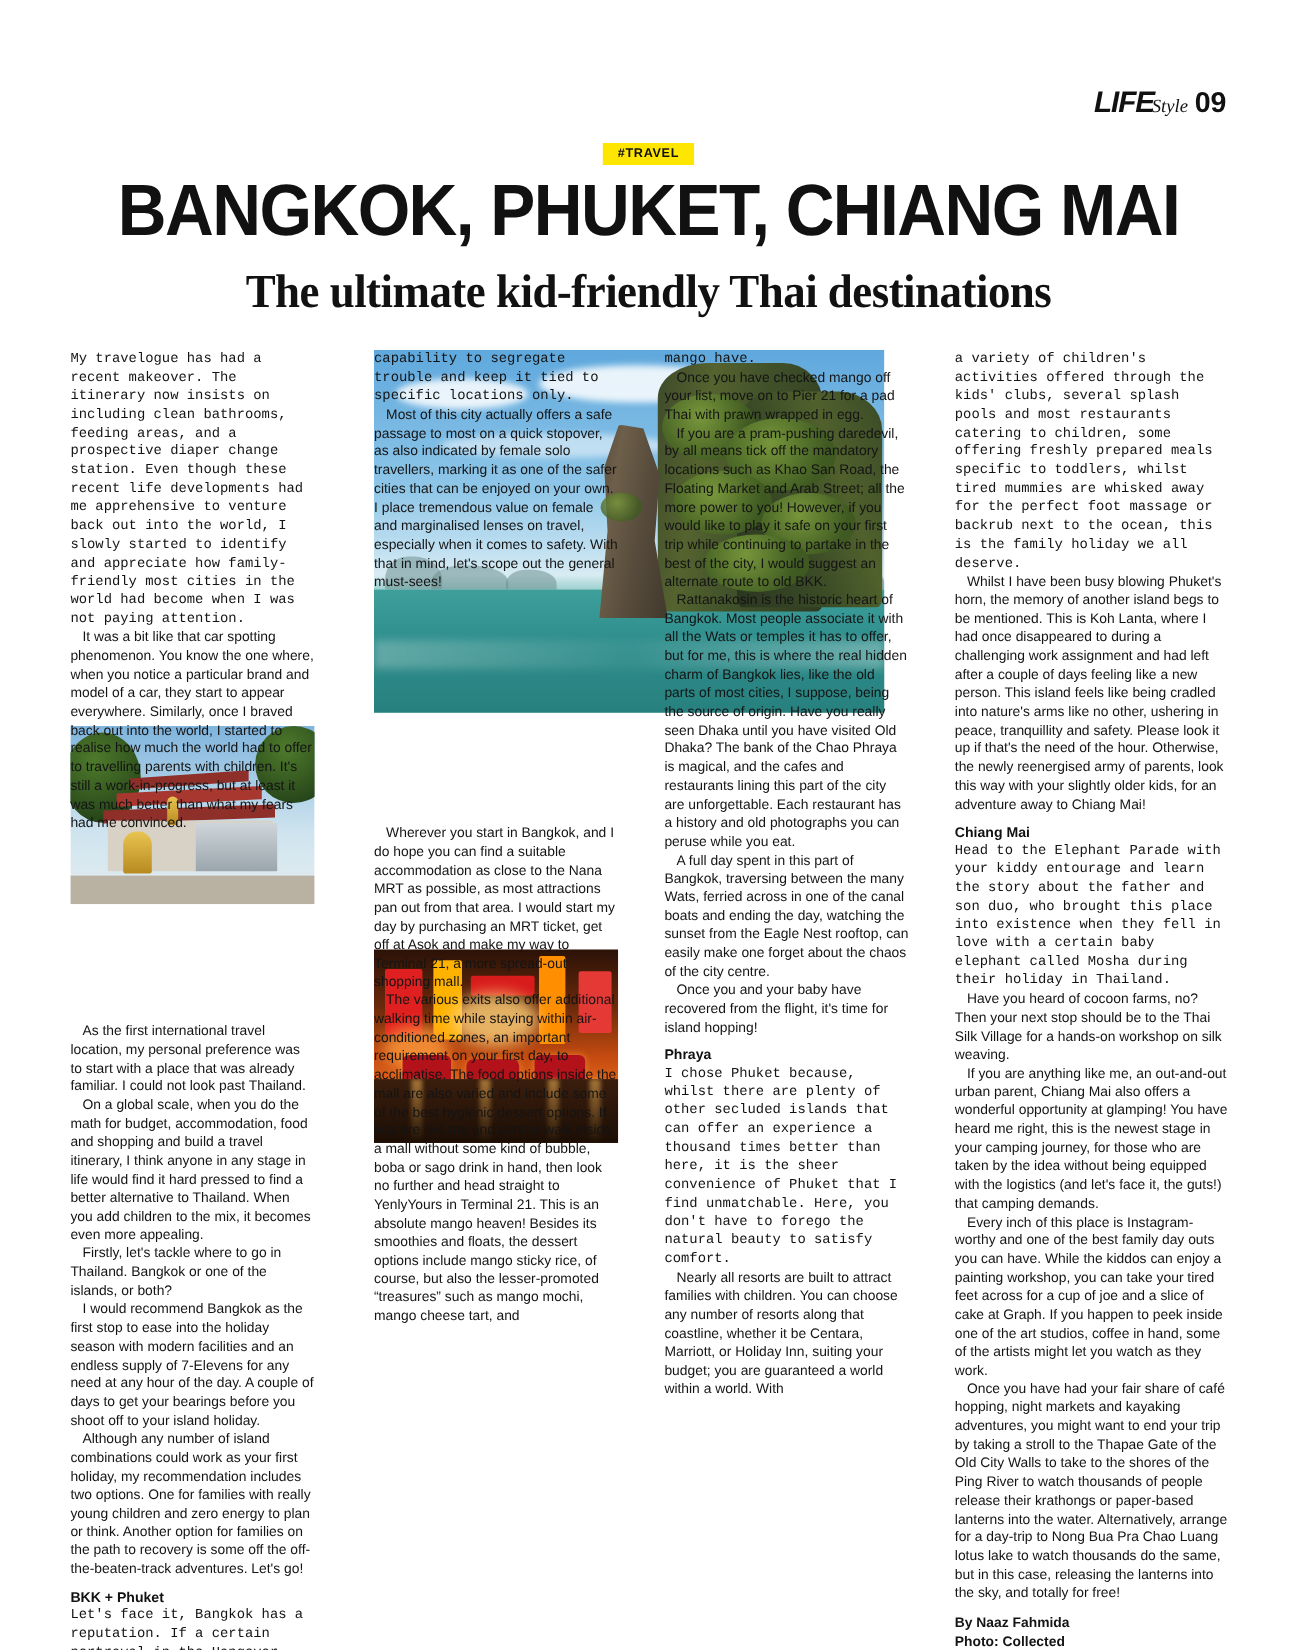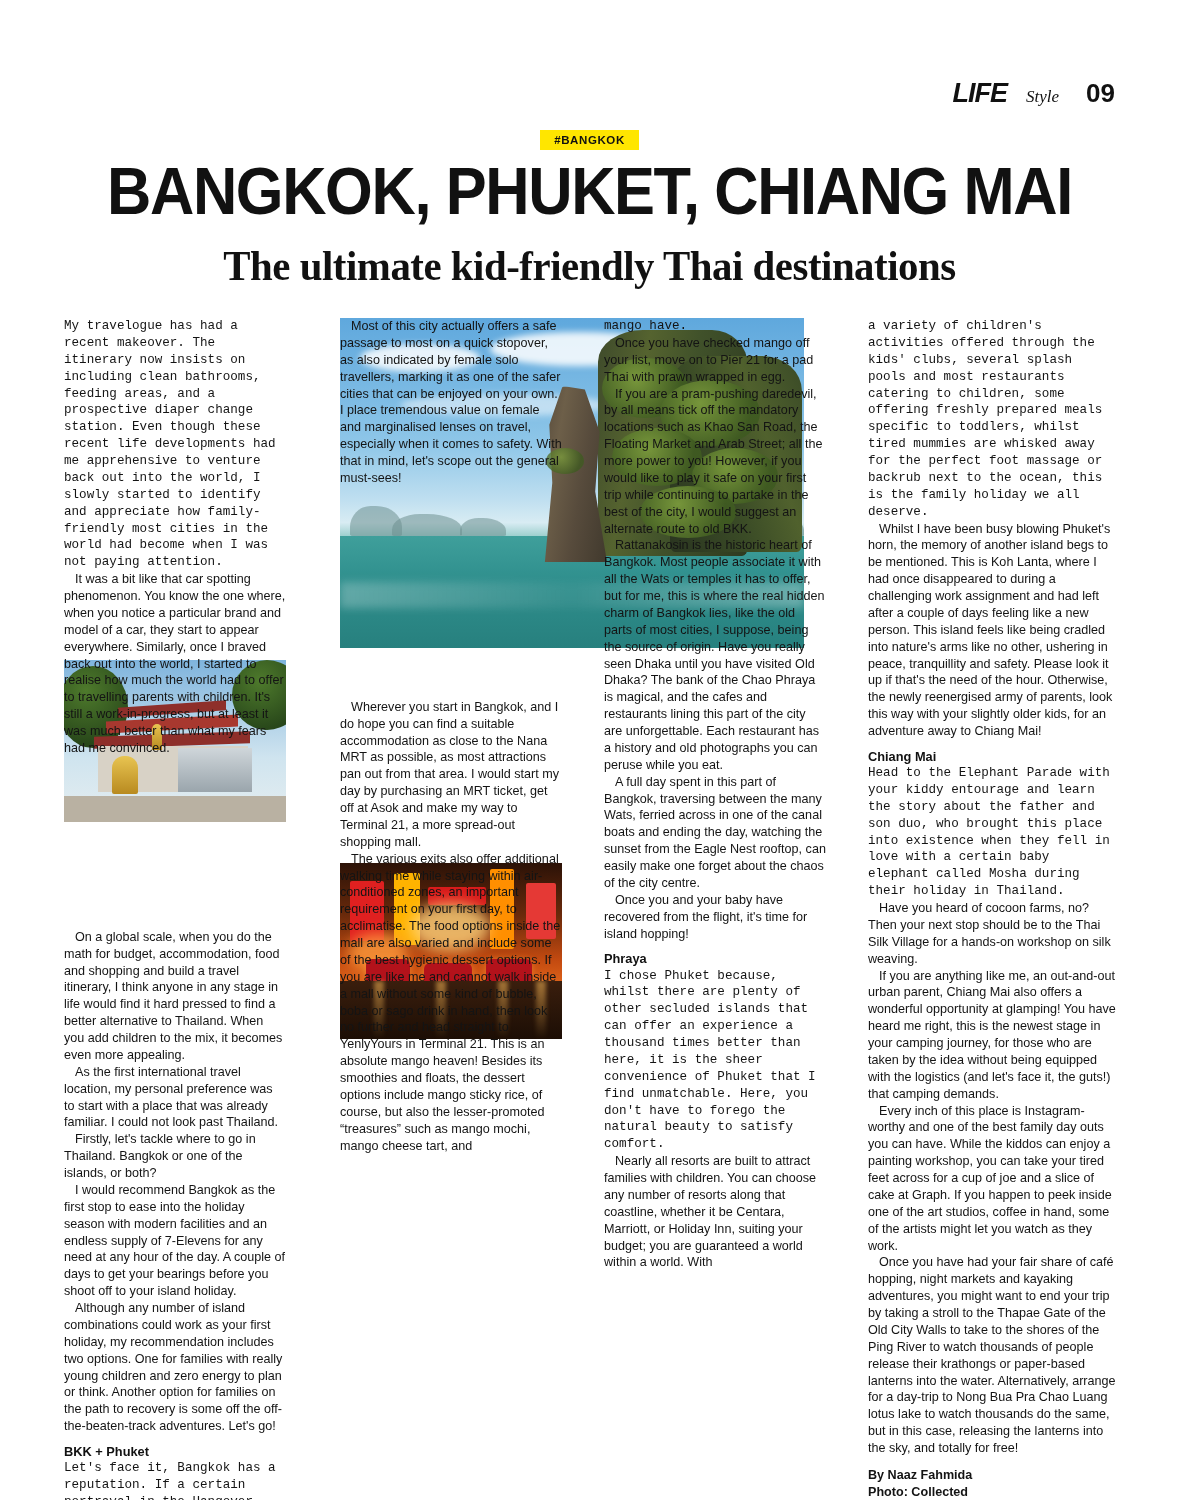--- a/index.html
+++ b/index.html
@@ -23,21 +23,21 @@
     box-sizing: border-box;
   }
 
   
   .masthead {
     position: absolute;
     top: 78px;
     right: 64px;
     display: flex;
     align-items: center;
-    gap: 21px;
+    gap: 0;
   }
   .logo-life {
     font-family: "Liberation Sans", sans-serif;
     font-weight: bold;
     font-size: 27px;
     letter-spacing: -1px;
     color: #111;
     font-style: italic;
     position: relative;
   }
@@ -251,21 +251,21 @@
 
 <div class="page">
 
   <div class="masthead">
     <span class="logo-life">LIFE</span>
     <span class="logo-style">Style</span>
     <span class="logo-page">09</span>
   </div>
 
   <div class="tag-wrap">
-    <span class="tag">#BANGKOK</span>
+    <span class="tag">#TRAVEL</span>
   </div>
 
   <div class="headline">BANGKOK, PHUKET, CHIANG MAI</div>
   <div class="subheadline">The ultimate kid-friendly Thai destinations</div>
 
   <div class="hero-img">
     <div class="sky"></div>
     <div class="cloud" style="left:20px;top:26px;width:120px;height:28px;"></div>
     <div class="cloud" style="left:150px;top:14px;width:180px;height:34px;"></div>
     <div class="cloud" style="left:300px;top:40px;width:150px;height:26px;"></div>
@@ -319,30 +319,31 @@
     <div class="s-refl" style="left:158px;"></div>
     <div class="s-refl" style="left:196px;"></div>
   </div>
 
   <div class="cols">
 
     <div class="col" id="col1">
       <p class="first">My travelogue has had a recent makeover. The itinerary now insists on including clean bathrooms, feeding areas, and a prospective diaper change station. Even though these recent life developments had me apprehensive to venture back out into the world, I slowly started to identify and appreciate how family-friendly most cities in the world had become when I was not paying attention.</p>
       <p>It was a bit like that car spotting phenomenon. You know the one where, when you notice a particular brand and model of a car, they start to appear everywhere. Similarly, once I braved back out into the world, I started to realise how much the world had to offer to travelling parents with children. It's still a work-in-progress, but at least it was much better than what my fears had me convinced.</p>
       <div style="height:172px;"></div>
+      <p>As the first international travel location, my personal preference was to start with a place that was already familiar. I could not look past Thailand.</p>
       <p>On a global scale, when you do the math for budget, accommodation, food and shopping and build a travel itinerary, I think anyone in any stage in life would find it hard pressed to find a better alternative to Thailand. When you add children to the mix, it becomes even more appealing.</p>
-      <p>As the first international travel location, my personal preference was to start with a place that was already familiar. I could not look past Thailand.</p>
       <p>Firstly, let's tackle where to go in Thailand. Bangkok or one of the islands, or both?</p>
       <p>I would recommend Bangkok as the first stop to ease into the holiday season with modern facilities and an endless supply of 7-Elevens for any need at any hour of the day. A couple of days to get your bearings before you shoot off to your island holiday.</p>
       <p>Although any number of island combinations could work as your first holiday, my recommendation includes two options. One for families with really young children and zero energy to plan or think. Another option for families on the path to recovery is some off the off-the-beaten-track adventures. Let's go!</p>
       <h3>BKK + Phuket</h3>
       <p class="first">Let's face it, Bangkok has a reputation. If a certain portrayal in the Hangover movie is to be believed, what would have been its entertaining and exciting prospect pre-children would now terrorise the same adults and make them want to stay away. In my opinion, though, the movie underestimates Bangkok's diversity and</p>
     </div>
 
     <div class="col" id="col2">
+      <p class="first">capability to segregate trouble and keep it tied to specific locations only.</p>
       <p>Most of this city actually offers a safe passage to most on a quick stopover, as also indicated by female solo travellers, marking it as one of the safer cities that can be enjoyed on your own. I place tremendous value on female and marginalised lenses on travel, especially when it comes to safety. With that in mind, let's scope out the general must-sees!</p>
       <div style="height:212px;"></div>
       <p>Wherever you start in Bangkok, and I do hope you can find a suitable accommodation as close to the Nana MRT as possible, as most attractions pan out from that area. I would start my day by purchasing an MRT ticket, get off at Asok and make my way to Terminal 21, a more spread-out shopping mall.</p>
       <p>The various exits also offer additional walking time while staying within air-conditioned zones, an important requirement on your first day, to acclimatise. The food options inside the mall are also varied and include some of the best hygienic dessert options. If you are like me and cannot walk inside a mall without some kind of bubble, boba or sago drink in hand, then look no further and head straight to YenlyYours in Terminal 21. This is an absolute mango heaven! Besides its smoothies and floats, the dessert options include mango sticky rice, of course, but also the lesser-promoted “treasures” such as mango mochi, mango cheese tart, and</p>
     </div>
 
     <div class="col" id="col3">
       <p class="first">mango have.</p>
       <p>Once you have checked mango off your list, move on to Pier 21 for a pad Thai with prawn wrapped in egg.</p>
       <p>If you are a pram-pushing daredevil, by all means tick off the mandatory locations such as Khao San Road, the Floating Market and Arab Street; all the more power to you! However, if you would like to play it safe on your first trip while continuing to partake in the best of the city, I would suggest an alternate route to old BKK.</p>

